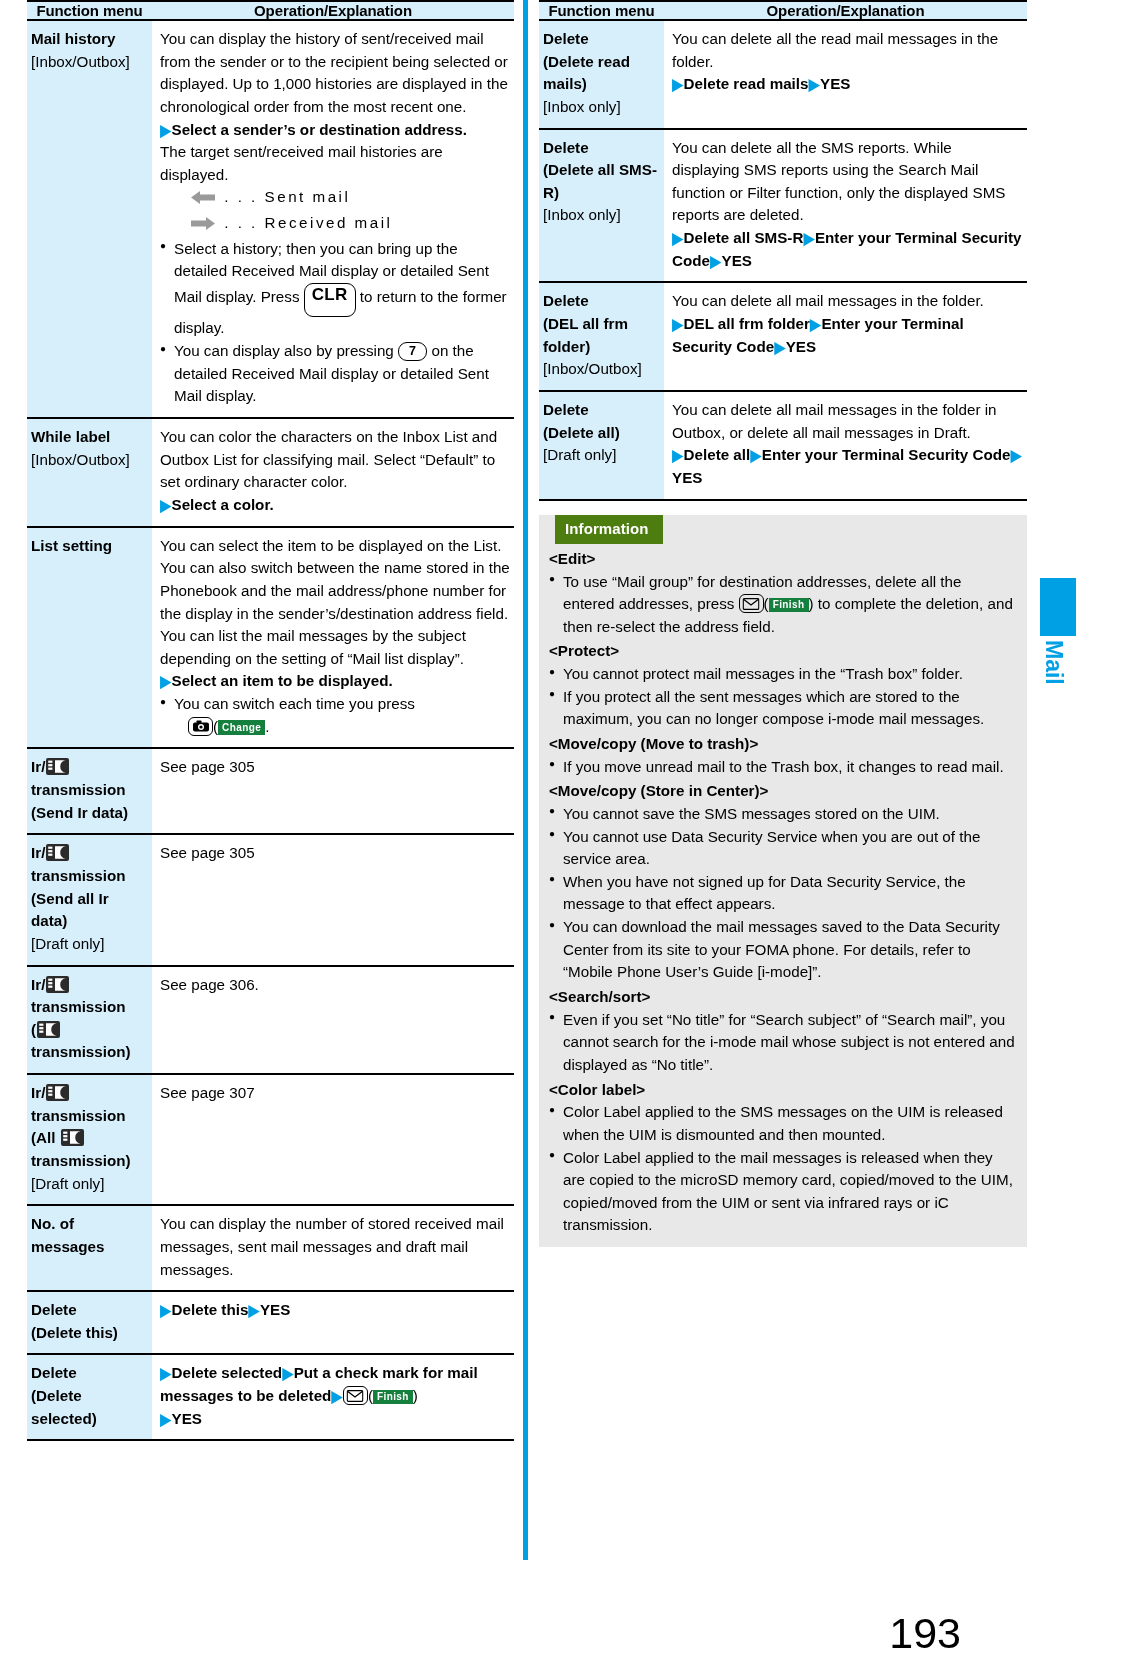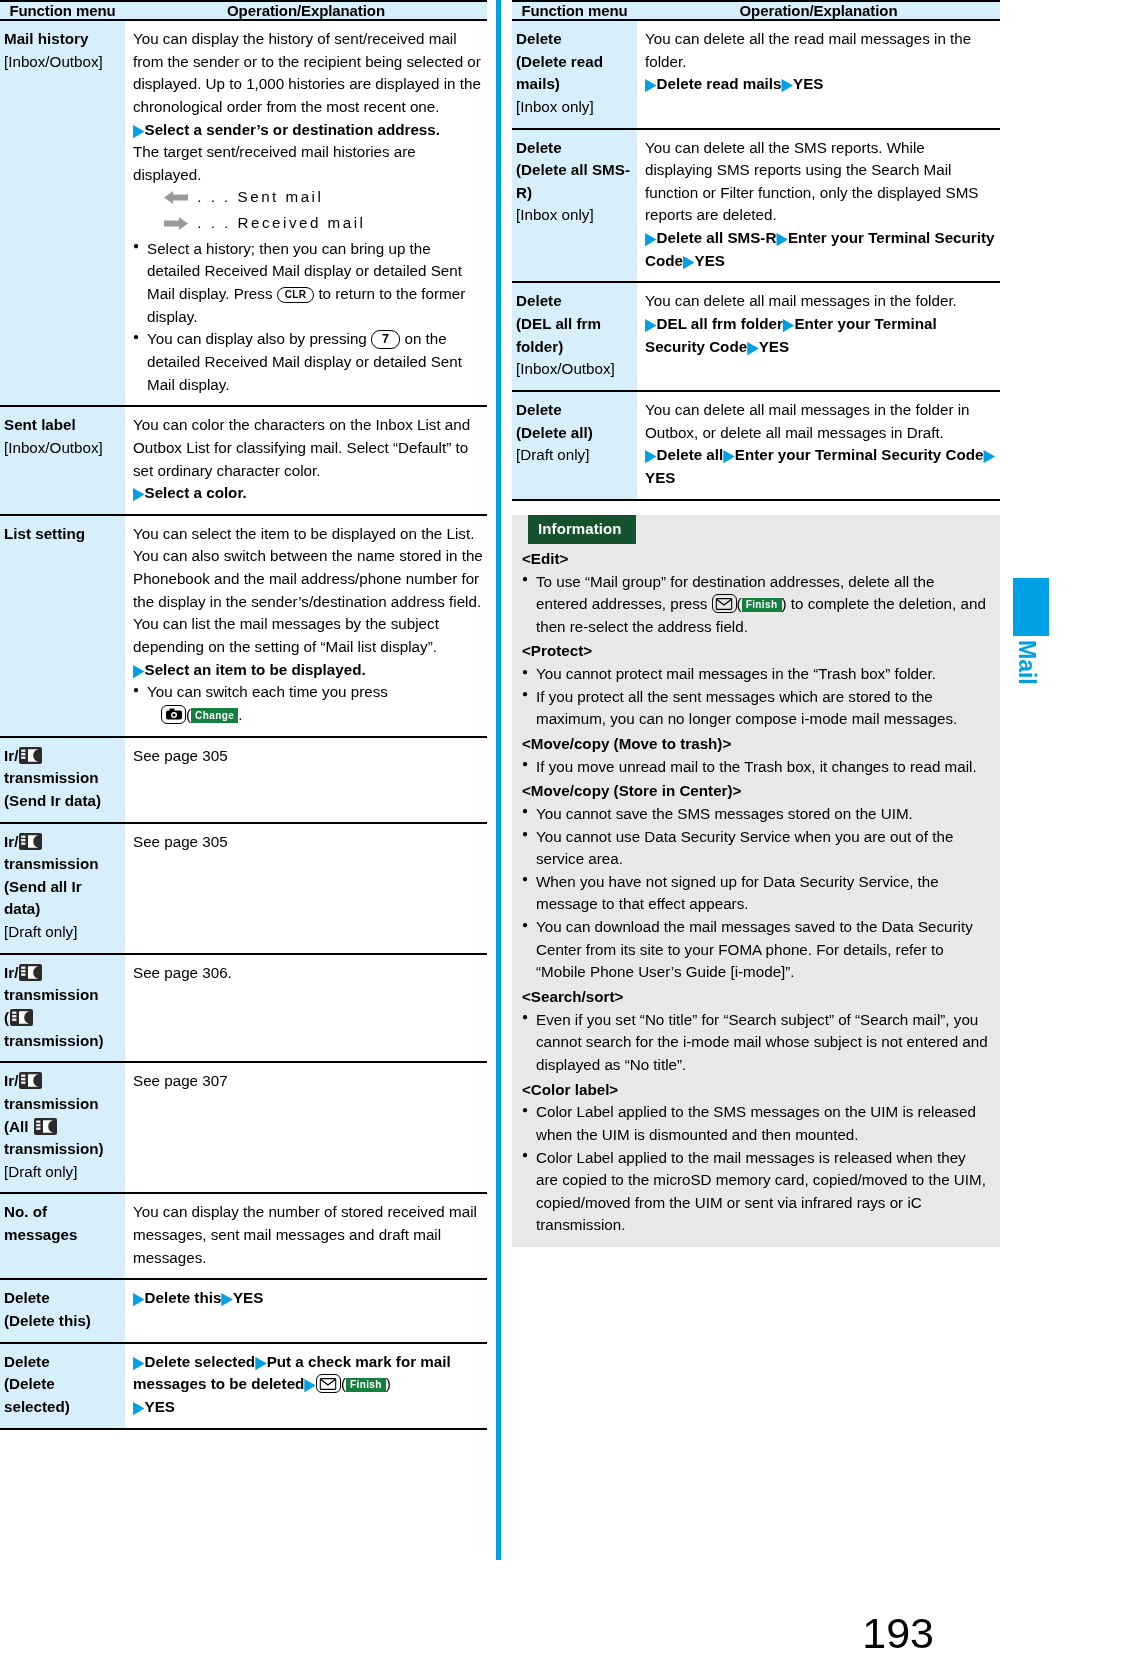--- a/index.html
+++ b/index.html
@@ -7,21 +7,21 @@
   body {
     width:1135px; height:1672px;
     background:#ffffff;
     font-family:"Liberation Sans", sans-serif;
     color:#000;
     position:relative;
     overflow:hidden;
   }
 
   
-  .page { position:relative; width:946px; height:1672px; }
+  .page { position:relative; width:946px; height:1672px;margin-left:27px; }
 
   .col-left  { position:absolute; left:0px;   top:0px; width:487px; }
   .col-right { position:absolute; left:512px; top:0px; width:488px; }
 
   
   .col-divider {
     position:absolute; left:496px; top:0px; width:5px; height:1560px;
     background:#00a0e4;
   }
 
@@ -91,22 +91,22 @@
     font-size:10px;
     line-height:1.72;
   }
   .indent { padding-left:14px; }
 
   
   .keycap {
     display:inline-block;
     border:1.6px solid #000;
     border-radius:9px;
-    padding:0px 7px 1px 7px;
-    font-size:10px;
+    padding:0px 7px 10px 7px;
+    font-size:17px;
     font-weight:bold;
     line-height:1.32;
     vertical-align:1.5px;
     letter-spacing:0.3px;
     font-family:"Liberation Sans", sans-serif;
   }
   .keycap.num { padding:0px 10px 1px 10px; font-size:12.5px; }
 
   
   .keysq {
@@ -153,21 +153,21 @@
   
   .info-box {
     background:#e8e8e8;
     margin-top:14px;
     padding:0 8px 10px 8px;
     font-size:15.2px;
     line-height:1.49;
   }
   .info-banner {
     display:inline-block;
-    background:#14532d;
+    background:#4d7c0f;
     color:#fff;
     font-weight:bold;
     font-size:15px;
     padding:3px 14px 4px 10px;
     margin-left:8px;
     letter-spacing:0.1px;
   }
   .info-inner { padding:2px 2px 0 2px; }
   .info-head { font-weight:bold; margin-top:2px; }
 
@@ -241,21 +241,21 @@
             </span>
             <span class="dots">. . . Received mail</span>
           </div>
           <div class="bul"><span>Select a history; then you can bring up the detailed Received Mail display or detailed Sent Mail display. Press </span><span class="keycap">CLR</span><span> to return to the former display.</span></div>
           <div class="bul"><span>You can display also by pressing </span><span class="keycap num">7</span><span> on the detailed Received Mail display or detailed Sent Mail display.</span></div>
         </td>
       </tr>
 
       <tr class="dat">
         <td class="menu">
-          <div>Sent label</div>
+          <div>While label</div>
           <div class="brackets">[Inbox/Outbox]</div>
         </td>
         <td class="expl">
           <div>You can color the characters on the Inbox List and Outbox List for classifying mail. Select “Default” to set ordinary character color.</div>
           <div><span class="arrow">▶</span><span class="step">Select a color.</span></div>
         </td>
       </tr>
 
       <tr class="dat">
         <td class="menu">

